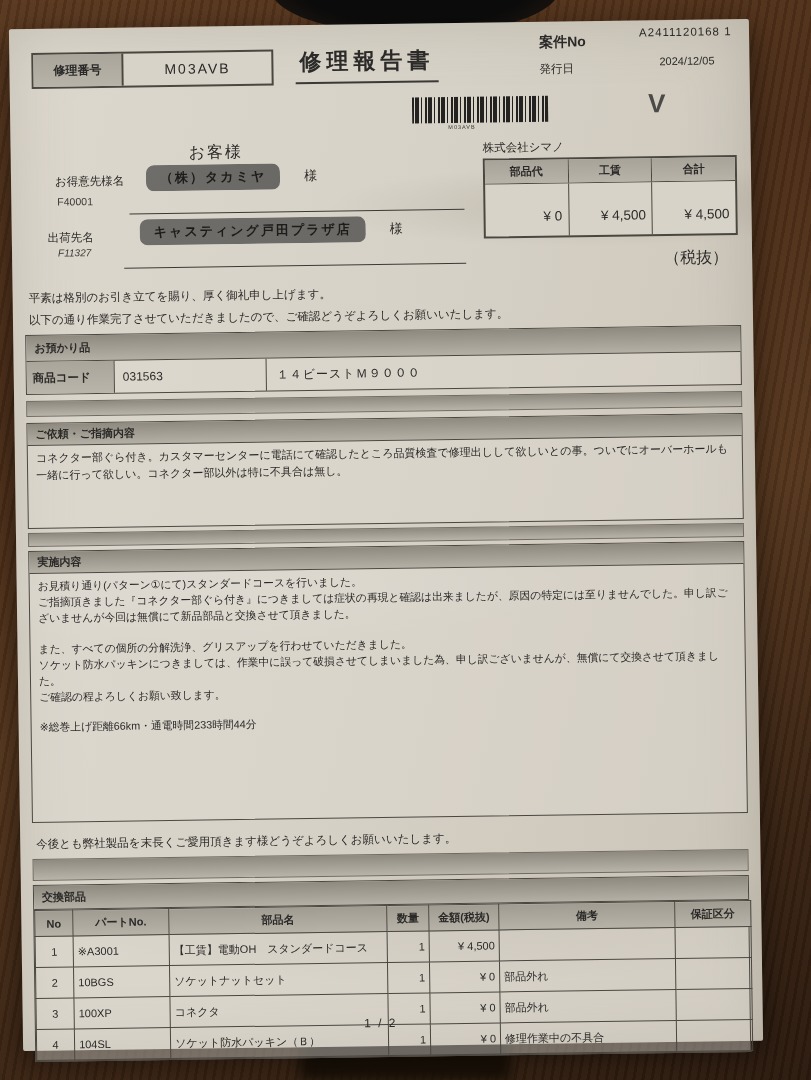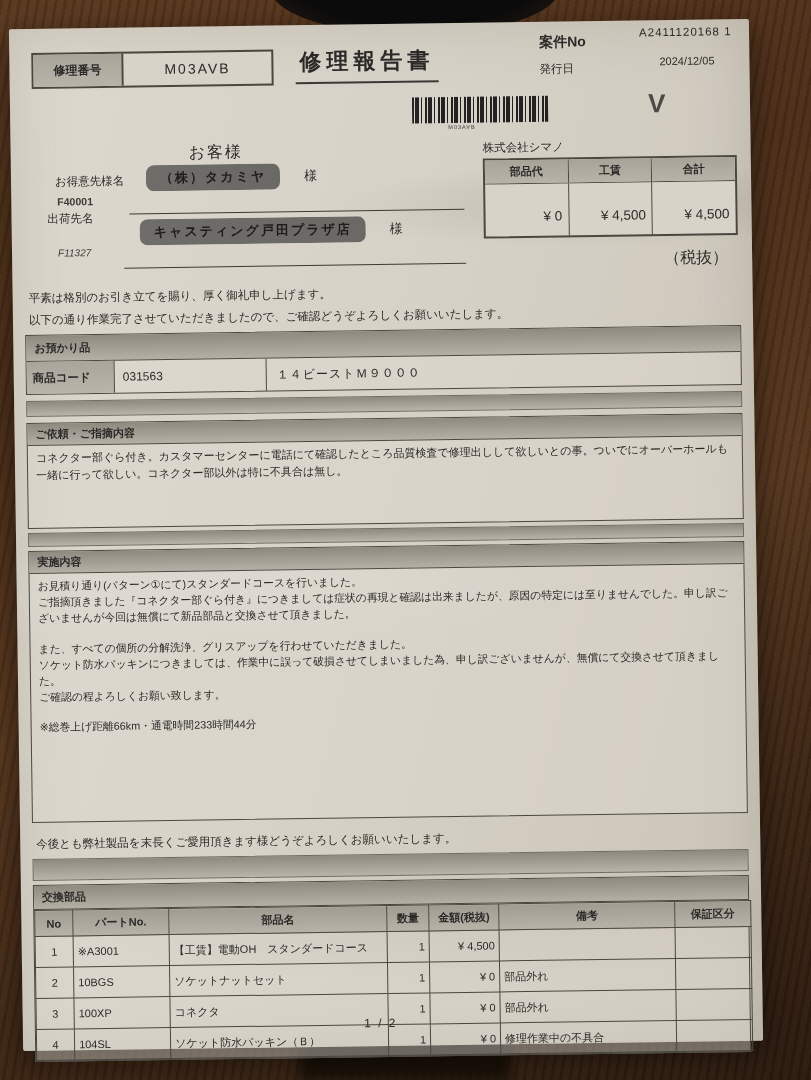--- a/index.html
+++ b/index.html
@@ -40,22 +40,22 @@
   .barcode-text { left:438px; top:101px; font-size:5.5px; letter-spacing:1px; color:#3a3835; }
   .meta-l1 { left:530px; top:12px; font-size:14px;font-weight:bold; }
   .meta-v1 { left:630px; top:6px; font-size:11.5px; letter-spacing:1px; }
   .meta-l2 { left:530px; top:40px; font-size:11.5px; }
   .meta-v2 { left:638px; top:35px; font-size:11px;margin-left:12px; }
   .vmark { left:638px; top:68px; font-size:26px; color:#4c4a46; font-weight:bold; transform:rotate(2deg); }
 
   
   .cust-hdr { left:178px; top:116px; font-size:16px; letter-spacing:2px; }
   .cl-label { left:28px; top:146px;margin-left:16px; }
-  .cl-code { left:46px; top:167px; font-size:10.5px; color:#3b3935;font-weight:bold; }
-  .ship-label { left:36px; top:183px;text-align:right; }
+  .cl-code { left:46px; top:167px; font-size:10.5px; color:#3b3935; }
+  .ship-label { left:36px; top:202px;text-align:right; }
   .ship-code { left:46px; top:219px; font-size:10px; color:#3b3935;font-style:italic; }
   .name-row1 { left:135px; top:138px; width:320px; display:flex; align-items:center; }
   .name-row2 { left:128px; top:192px; width:330px; display:flex; align-items:center; }
   .redact { background:linear-gradient(100deg,#6f6d6a,#59575553); background-color:#73716d; border-radius:8px;
      padding:4px 14px; font-size:13px; font-weight:bold; color:#1d1c1b; letter-spacing:2px; }
   .honor { margin-left:24px; font-size:13px; }
   .uline1 { left:118px; top:186px; width:335px; border-top:1.5px solid #3b3935; }
   .uline2 { left:112px; top:240px; width:342px; border-top:1.5px solid #3b3935; }
 
   

